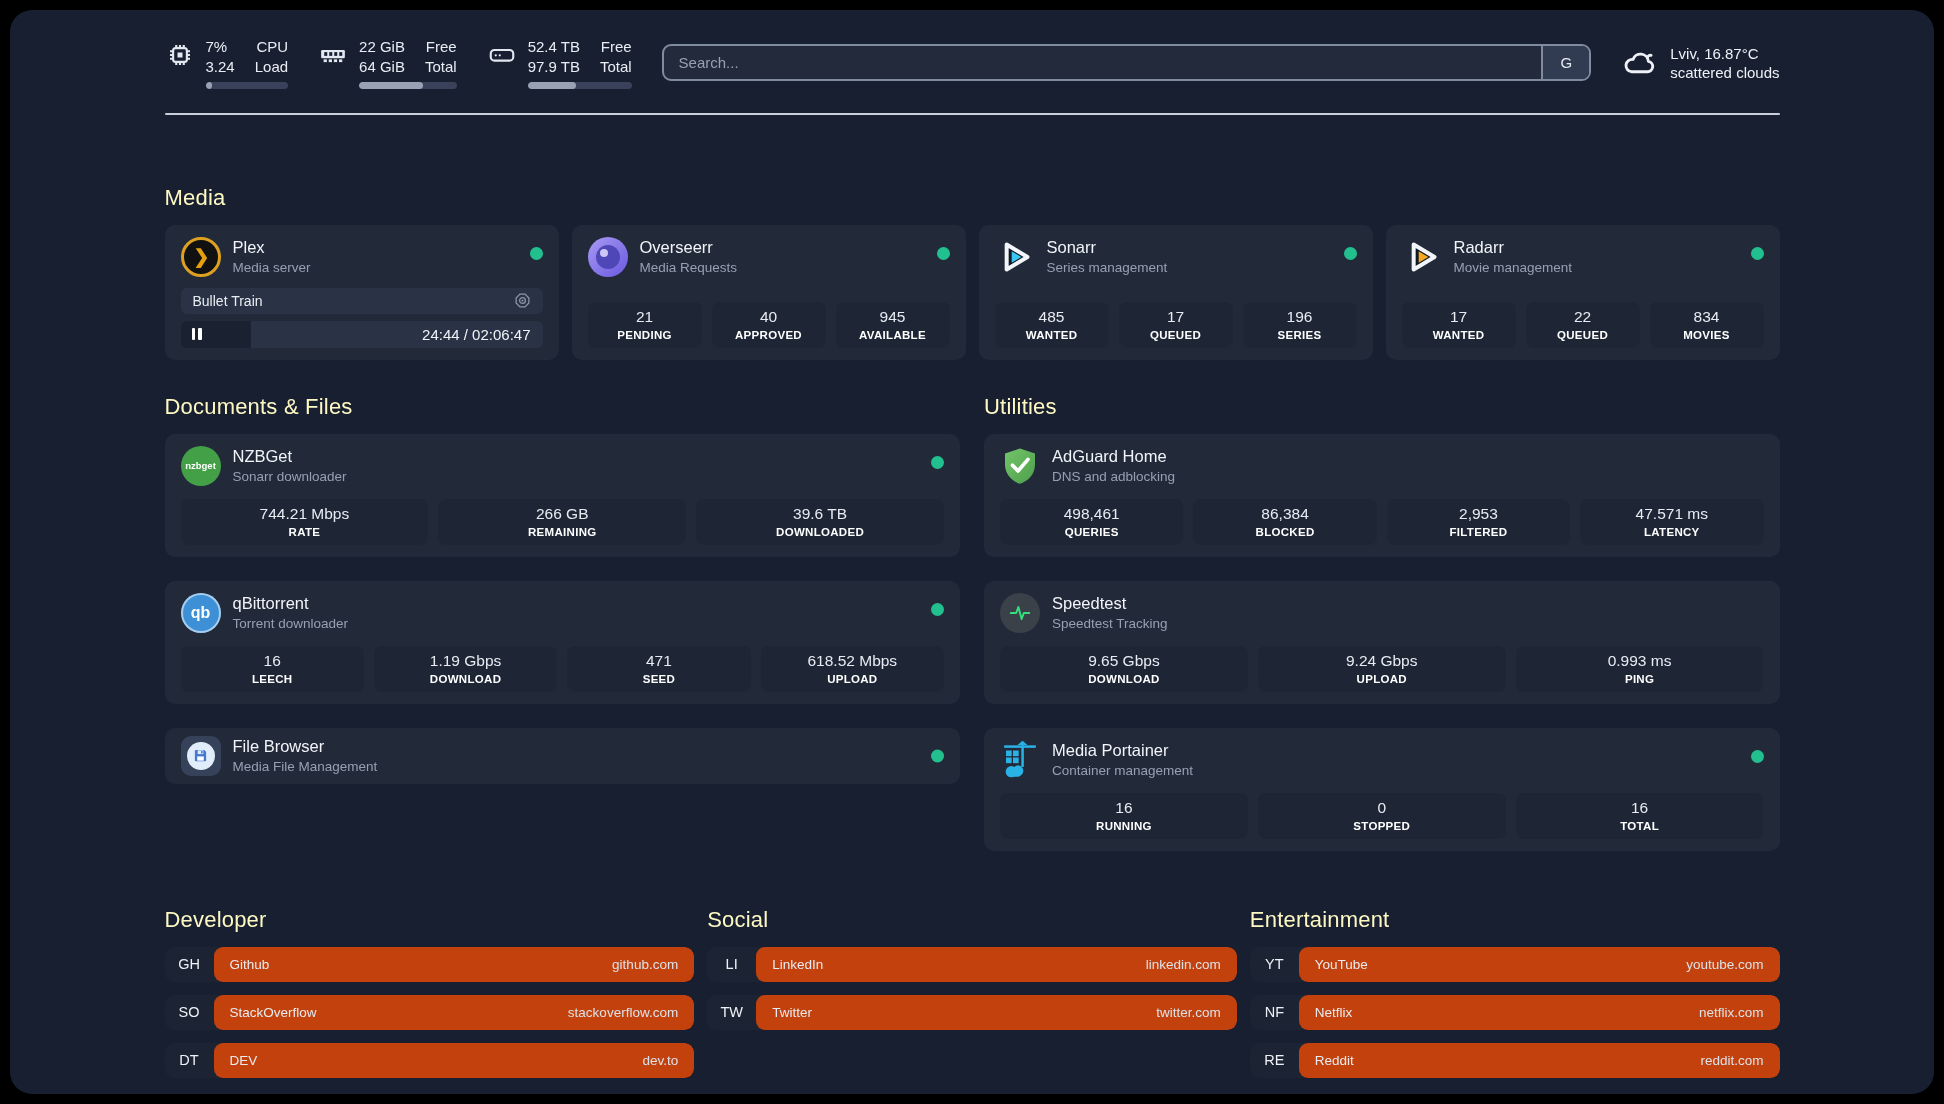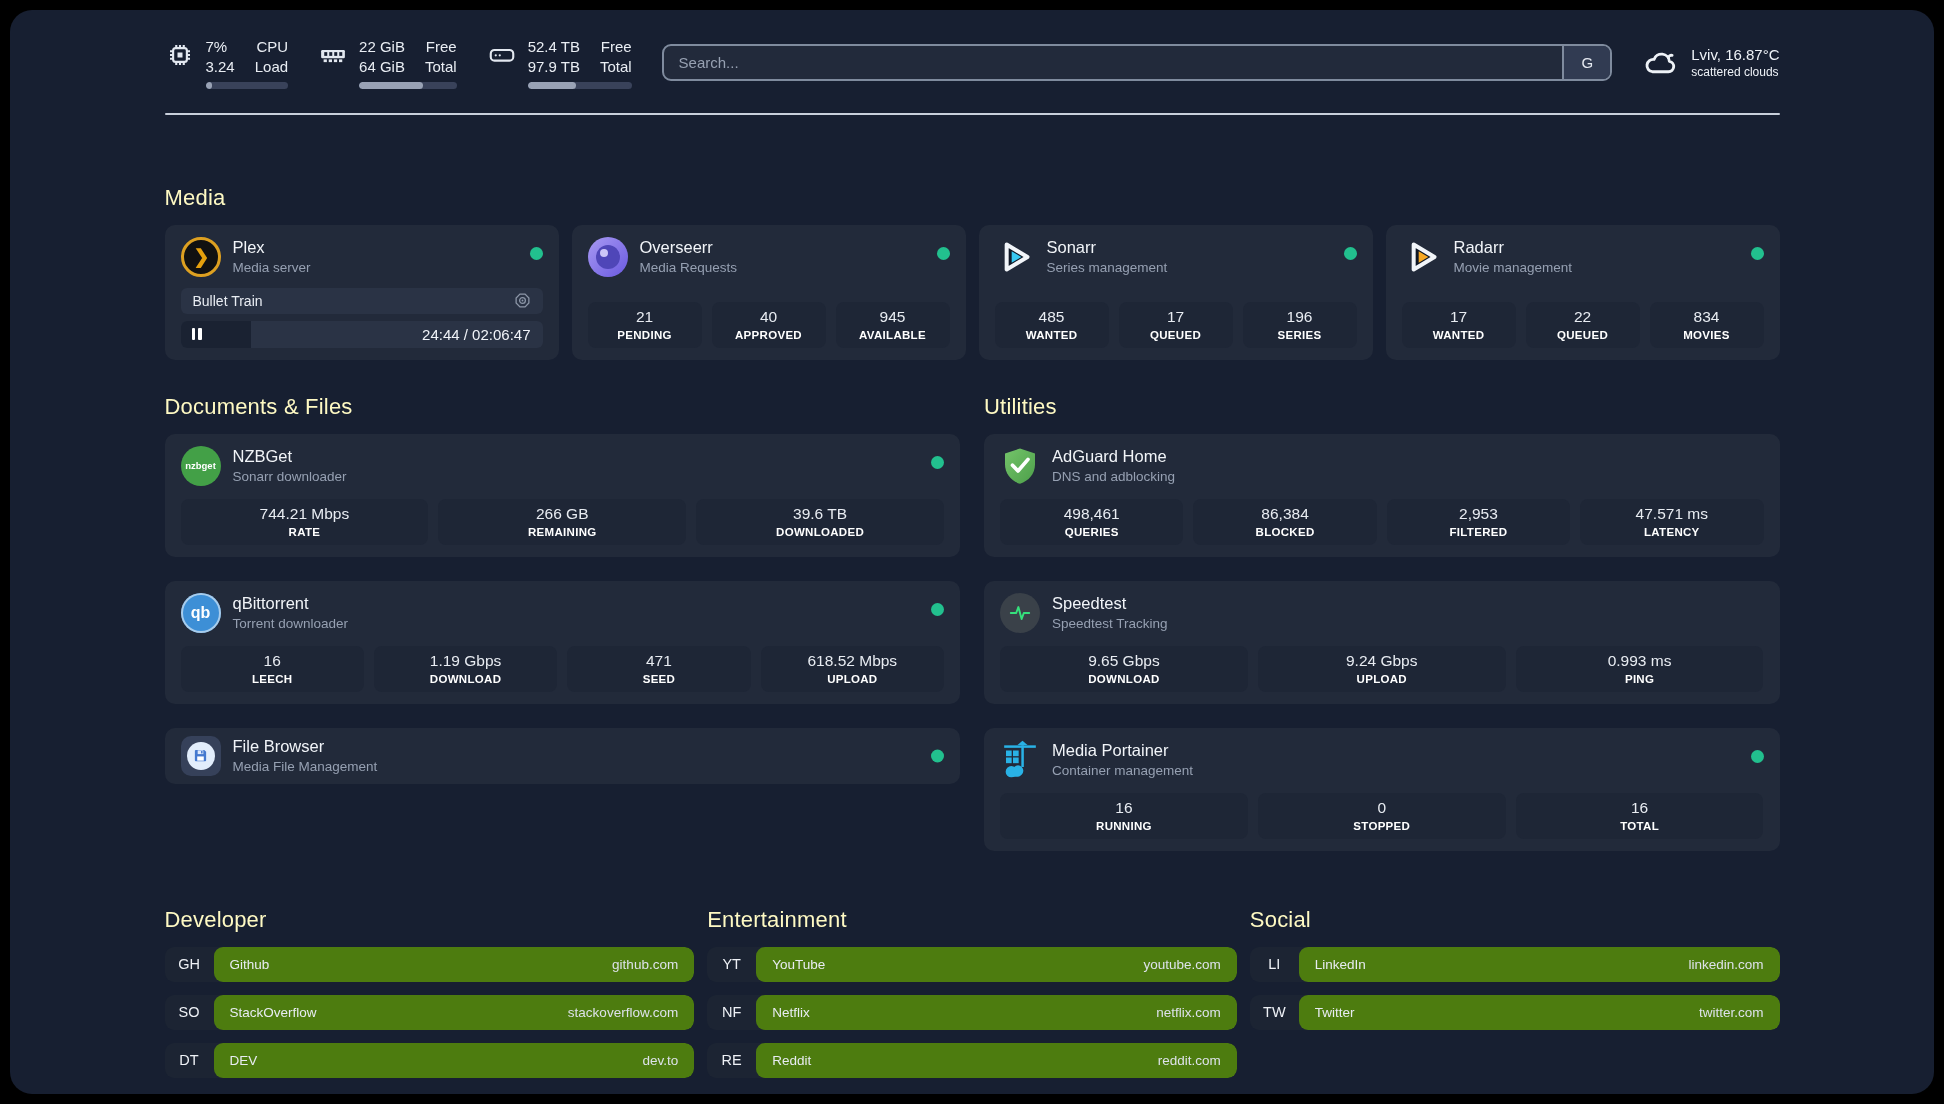--- a/index.html
+++ b/index.html
@@ -19,21 +19,21 @@
   .sys-col.labels { text-align:right; }
   .sys-bar { margin-top:5px; height:7px; border-radius:4px; background:#39425a; overflow:hidden; }
   .sys-fill { height:100%; background:#99a2b5; border-radius:4px; }
   .searchbar { flex:1; height:37px; border:2px solid #7f8b9e; border-radius:9px; background:#222a3b; display:flex; align-items:stretch; overflow:hidden; }
   .searchbar input { flex:1; background:transparent; border:none; outline:none; padding:0 15px; font-size:15px; color:#d4dae4; font-family:inherit; }
   .searchbar input::placeholder { color:#97a1b2; }
   .search-engine { width:48px; background:#313b52; border-left:2px solid #7f8b9e; display:flex; align-items:center; justify-content:center; font-size:15px; color:#e6eaf2; }
   .weather { display:flex; align-items:center; gap:11px; color:#eef2f7; }
   .weather-icon { width:38px; height:38px; }
   .weather-line1 { font-size:15px; }
-  .weather-line2 { font-size:12px; margin-top:2px; }
+  .weather-line2 { font-size:15px; margin-top:2px; }
   .divider { margin-top:24px; height:2px; background:#c8cfdb; border-radius:1px; }
 
   
   .section-title { font-size:22px; font-weight:500; color:#fef9c3; margin-bottom:14px; letter-spacing:.2px; }
   .media-section { margin-top:70px; }
   .media-grid { display:grid; grid-template-columns:repeat(4,1fr); gap:13px; }
 
   .card { position:relative; background:#222a3a; border-radius:10px; padding:12px 16px; display:flex; flex-direction:column; }
   .media-grid .card { min-height:129px; }
   .card-head { display:flex; align-items:center; gap:12px; padding-right:22px; }
@@ -71,21 +71,21 @@
   .qbit-badge { background:#3d8fd6; color:#fff; font-size:16px; font-weight:700; box-shadow: inset 0 0 0 2px rgba(255,255,255,.55); }
   .filebrowser-badge { width:40px; height:40px; border-radius:10px; background:#36415a; display:flex; align-items:center; justify-content:center; }
   .filebrowser-inner { width:28px; height:28px; border-radius:50%; background:#e2edfb; display:flex; align-items:center; justify-content:center; }
   .speedtest-badge { background:#3a4149; }
 
   
   .links-row { margin-top:56px; display:grid; grid-template-columns:repeat(3,1fr); gap:13px; align-items:start; }
   .link-row { display:flex; height:35px; border-radius:9px; background:#1c2433; overflow:hidden; cursor:pointer; }
   .link-row + .link-row { margin-top:13px; }
   .link-badge { width:49px; flex:none; display:flex; align-items:center; justify-content:center; font-size:14.5px; font-weight:500; color:#eef1f6; }
-  .link-pill { flex:1; background:#4d7c0f; border-radius:9px; display:flex; align-items:center; justify-content:space-between; padding:0 16px; }
+  .link-pill { flex:1; background:#c2410c; border-radius:9px; display:flex; align-items:center; justify-content:space-between; padding:0 16px; }
   .link-name { font-size:13.5px; color:#e8ecf2; }
   .link-domain { font-size:13.5px; color:#dde2ea; }
 </style>
 </head>
 <body>
 
 <div class="frame">
 <div class="page">
 <div class="content">
 
@@ -509,58 +509,58 @@
       <div class="link-row">
         <div class="link-badge">DT</div>
         <div class="link-pill">
                 <span class="link-name">DEV</span>
                 <span class="link-domain">dev.to</span>
               </div>
       </div>
     </div>
 
     <div class="col">
+      <div class="section-title">Social</div>
+      <div class="link-row">
+        <div class="link-badge">LI</div>
+        <div class="link-pill">
+                <span class="link-name">LinkedIn</span>
+                <span class="link-domain">linkedin.com</span>
+              </div>
+      </div>
+      <div class="link-row">
+        <div class="link-badge">TW</div>
+        <div class="link-pill">
+                <span class="link-name">Twitter</span>
+                <span class="link-domain">twitter.com</span>
+              </div>
+      </div>
+    </div>
+
+    <div class="col">
       <div class="section-title">Entertainment</div>
       <div class="link-row">
         <div class="link-badge">YT</div>
         <div class="link-pill">
                 <span class="link-name">YouTube</span>
                 <span class="link-domain">youtube.com</span>
               </div>
       </div>
       <div class="link-row">
         <div class="link-badge">NF</div>
         <div class="link-pill">
                 <span class="link-name">Netflix</span>
                 <span class="link-domain">netflix.com</span>
               </div>
       </div>
       <div class="link-row">
         <div class="link-badge">RE</div>
         <div class="link-pill">
                 <span class="link-name">Reddit</span>
                 <span class="link-domain">reddit.com</span>
-              </div>
-      </div>
-    </div>
-
-    <div class="col">
-      <div class="section-title">Social</div>
-      <div class="link-row">
-        <div class="link-badge">LI</div>
-        <div class="link-pill">
-                <span class="link-name">LinkedIn</span>
-                <span class="link-domain">linkedin.com</span>
-              </div>
-      </div>
-      <div class="link-row">
-        <div class="link-badge">TW</div>
-        <div class="link-pill">
-                <span class="link-name">Twitter</span>
-                <span class="link-domain">twitter.com</span>
               </div>
       </div>
     </div>
   </div>
 
 </div>
 </div>
 </div>
 
 </body></html>

